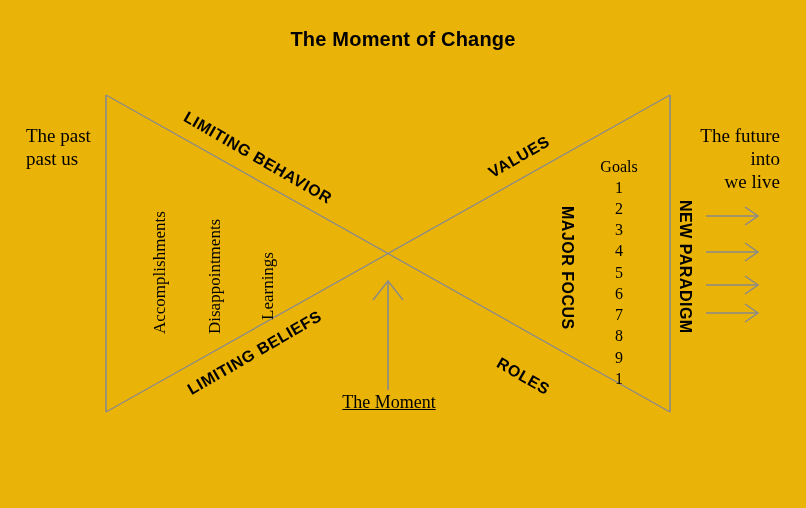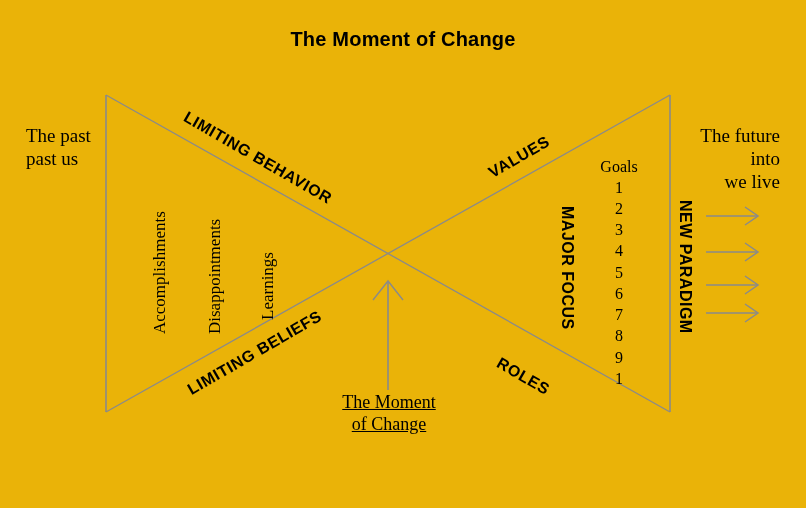--- a/index.html
+++ b/index.html
@@ -199,16 +199,15 @@
     <div class="goal-item">5</div>
     <div class="goal-item">6</div>
     <div class="goal-item">7</div>
     <div class="goal-item">8</div>
     <div class="goal-item">9</div>
     <div class="goal-item">1</div>
   </div>
 
   <div class="lbl" id="moment-caption">
     <div>The Moment</div>
-    <div>of Change</div>
   </div>
 
 </div>
 
 </body></html>

